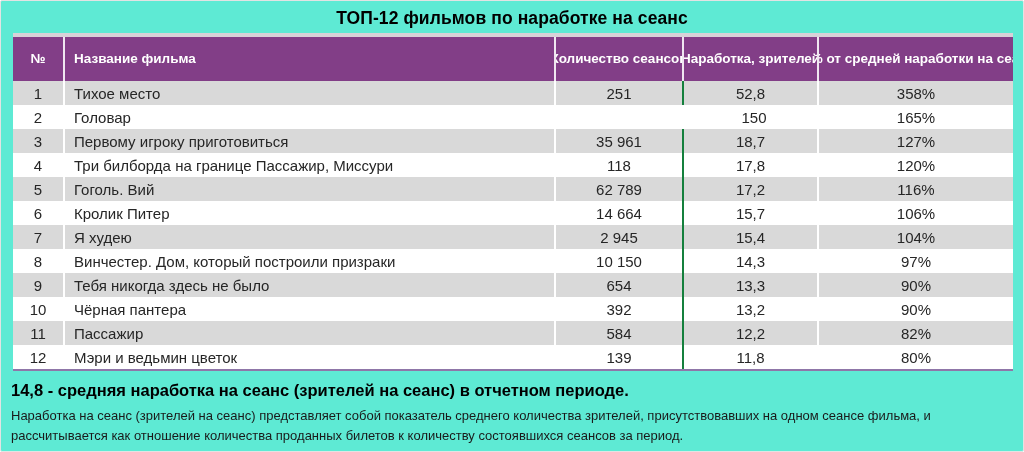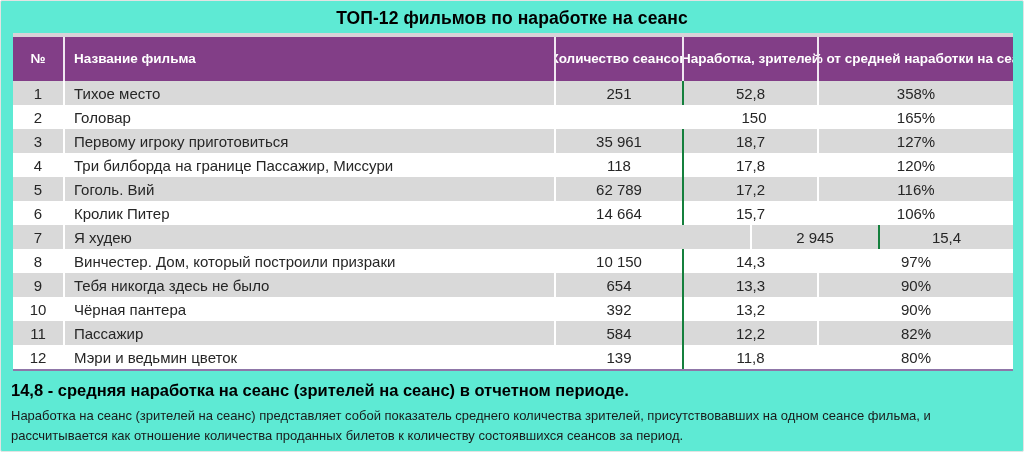--- a/index.html
+++ b/index.html
@@ -142,20 +142,21 @@
         <div class="cell col-sessions">14 664</div>
         <div class="cell col-viewers">15,7</div>
         <div class="cell col-percent">106%</div>
       </div>
 
       <div class="row">
         <div class="cell col-num">7</div>
         <div class="cell col-name">Я худею</div>
         <div class="cell col-sessions">2 945</div>
         <div class="cell col-viewers">15,4</div>
+        <div class="cell col-percent">104%</div>
       </div>
 
       <div class="row">
         <div class="cell col-num">8</div>
         <div class="cell col-name">Винчестер. Дом, который построили призраки</div>
         <div class="cell col-sessions">10 150</div>
         <div class="cell col-viewers">14,3</div>
         <div class="cell col-percent">97%</div>
       </div>
 

